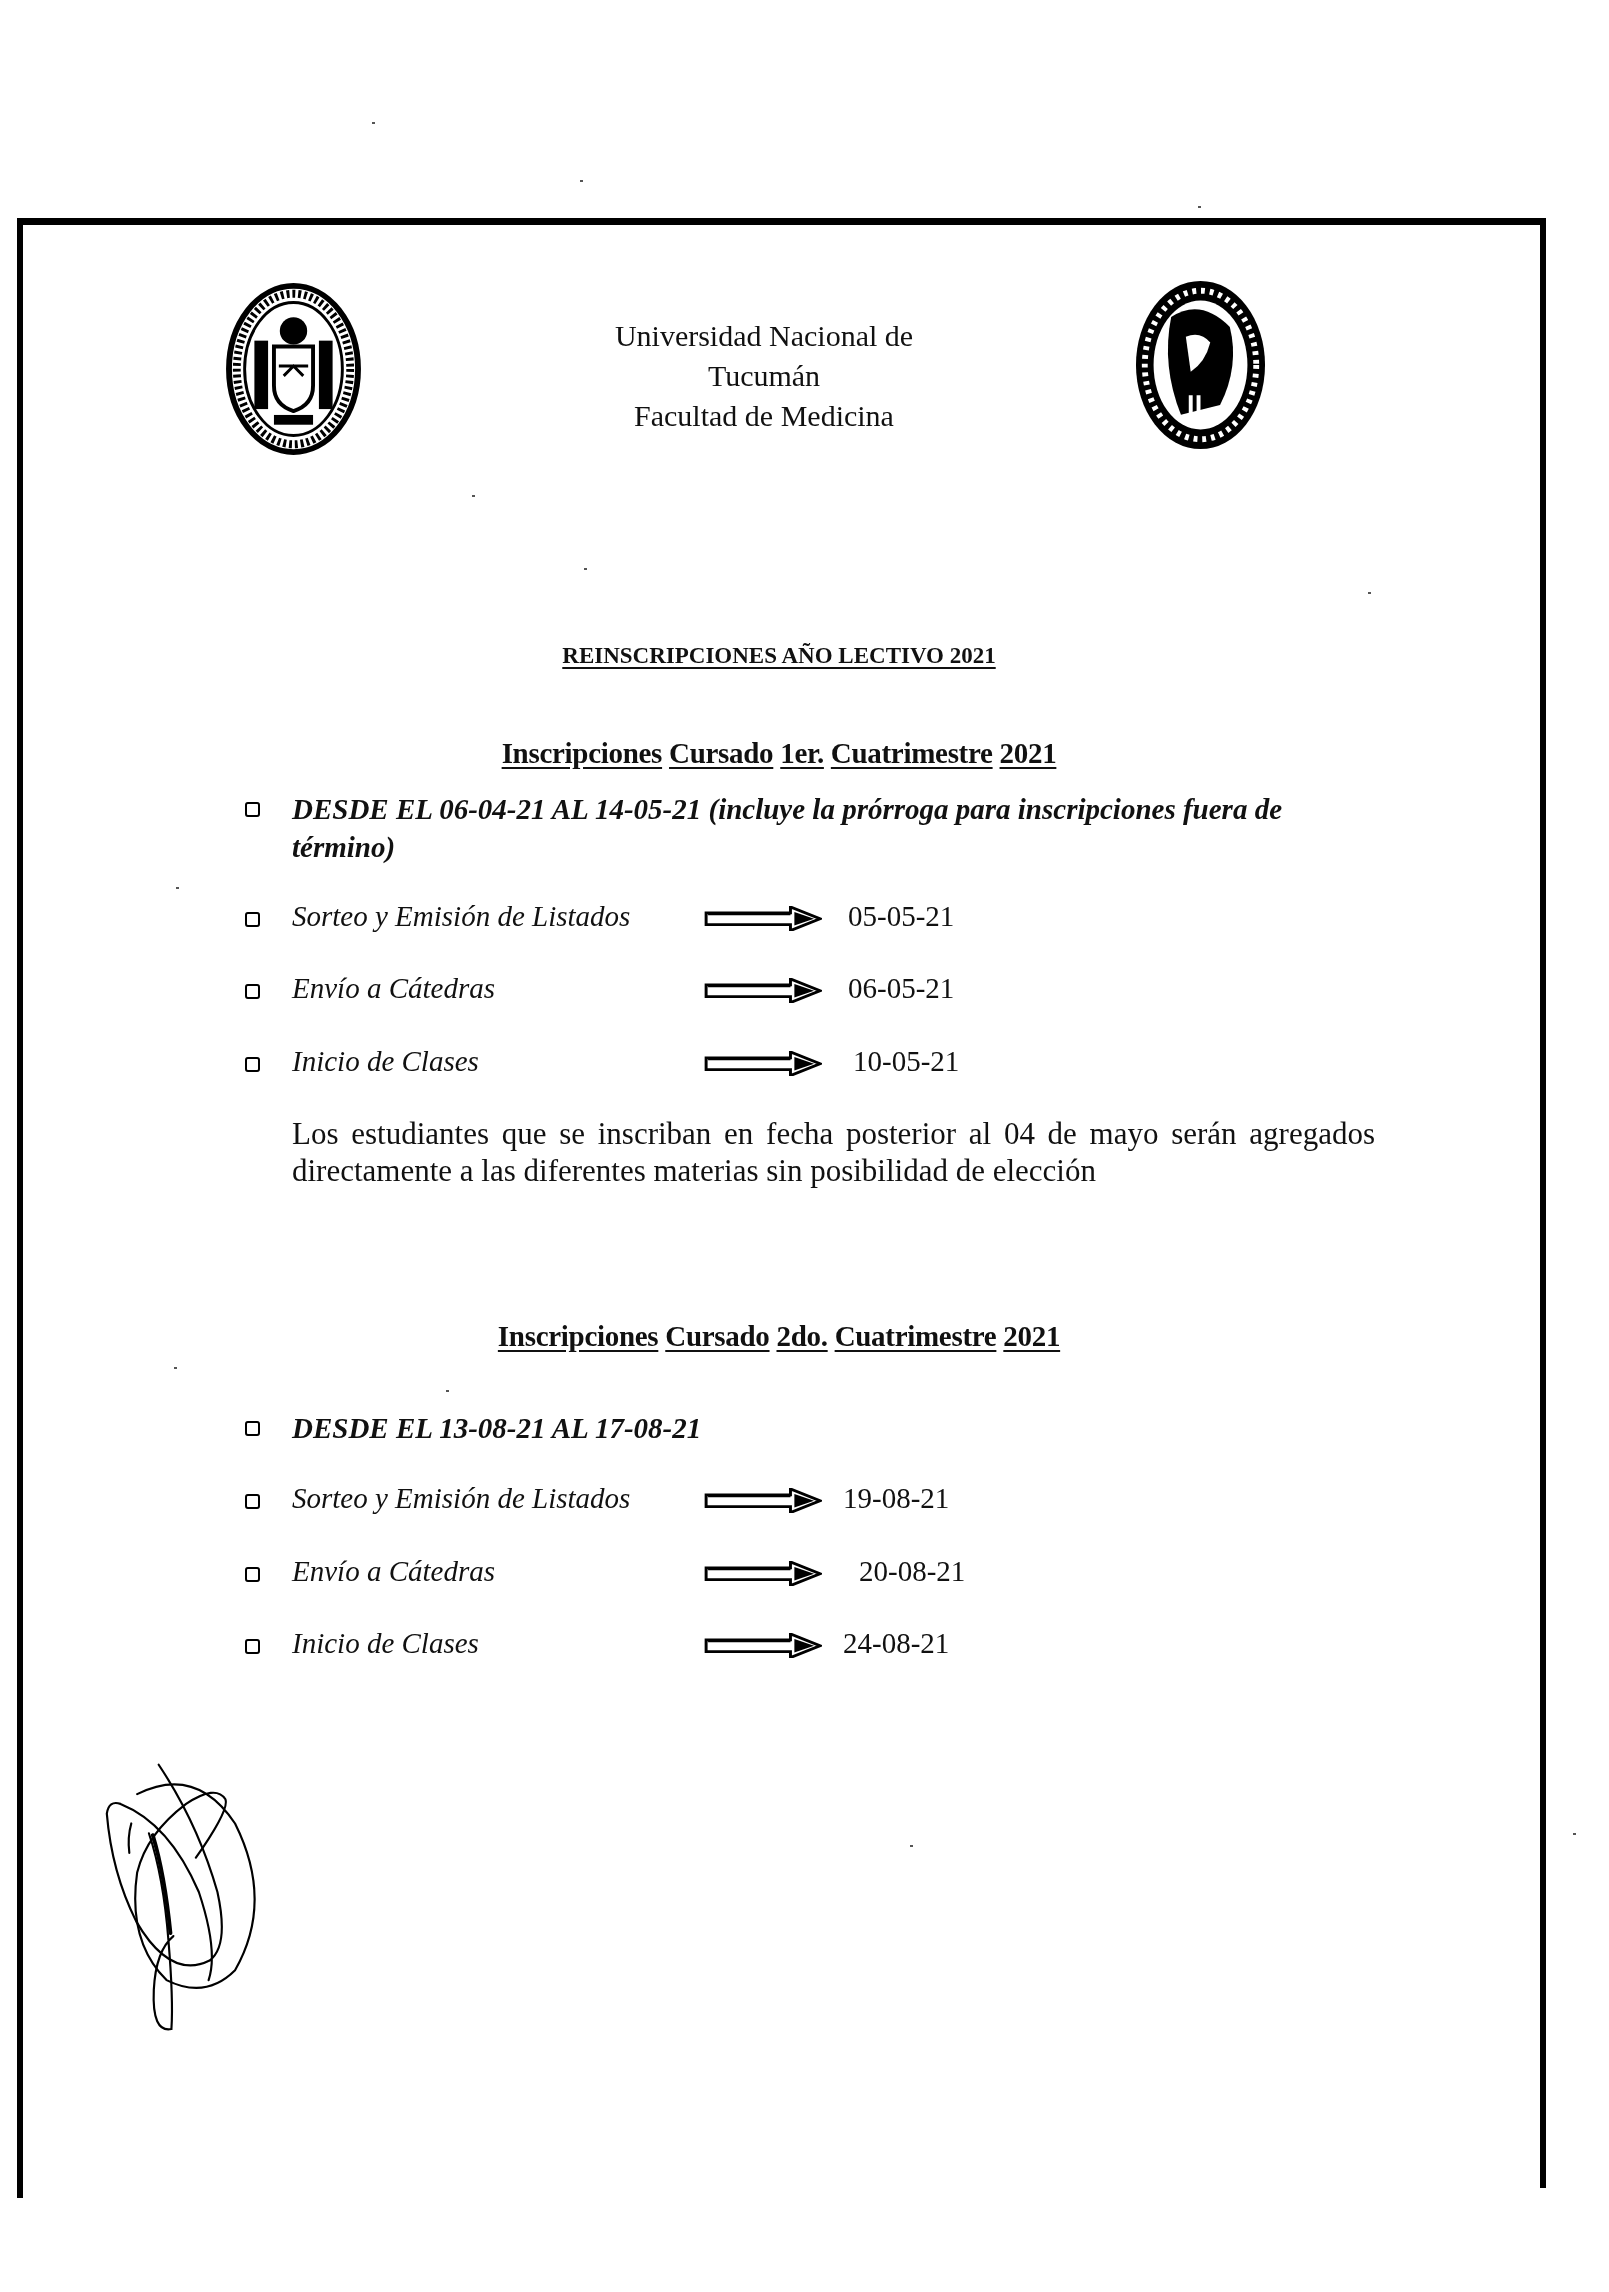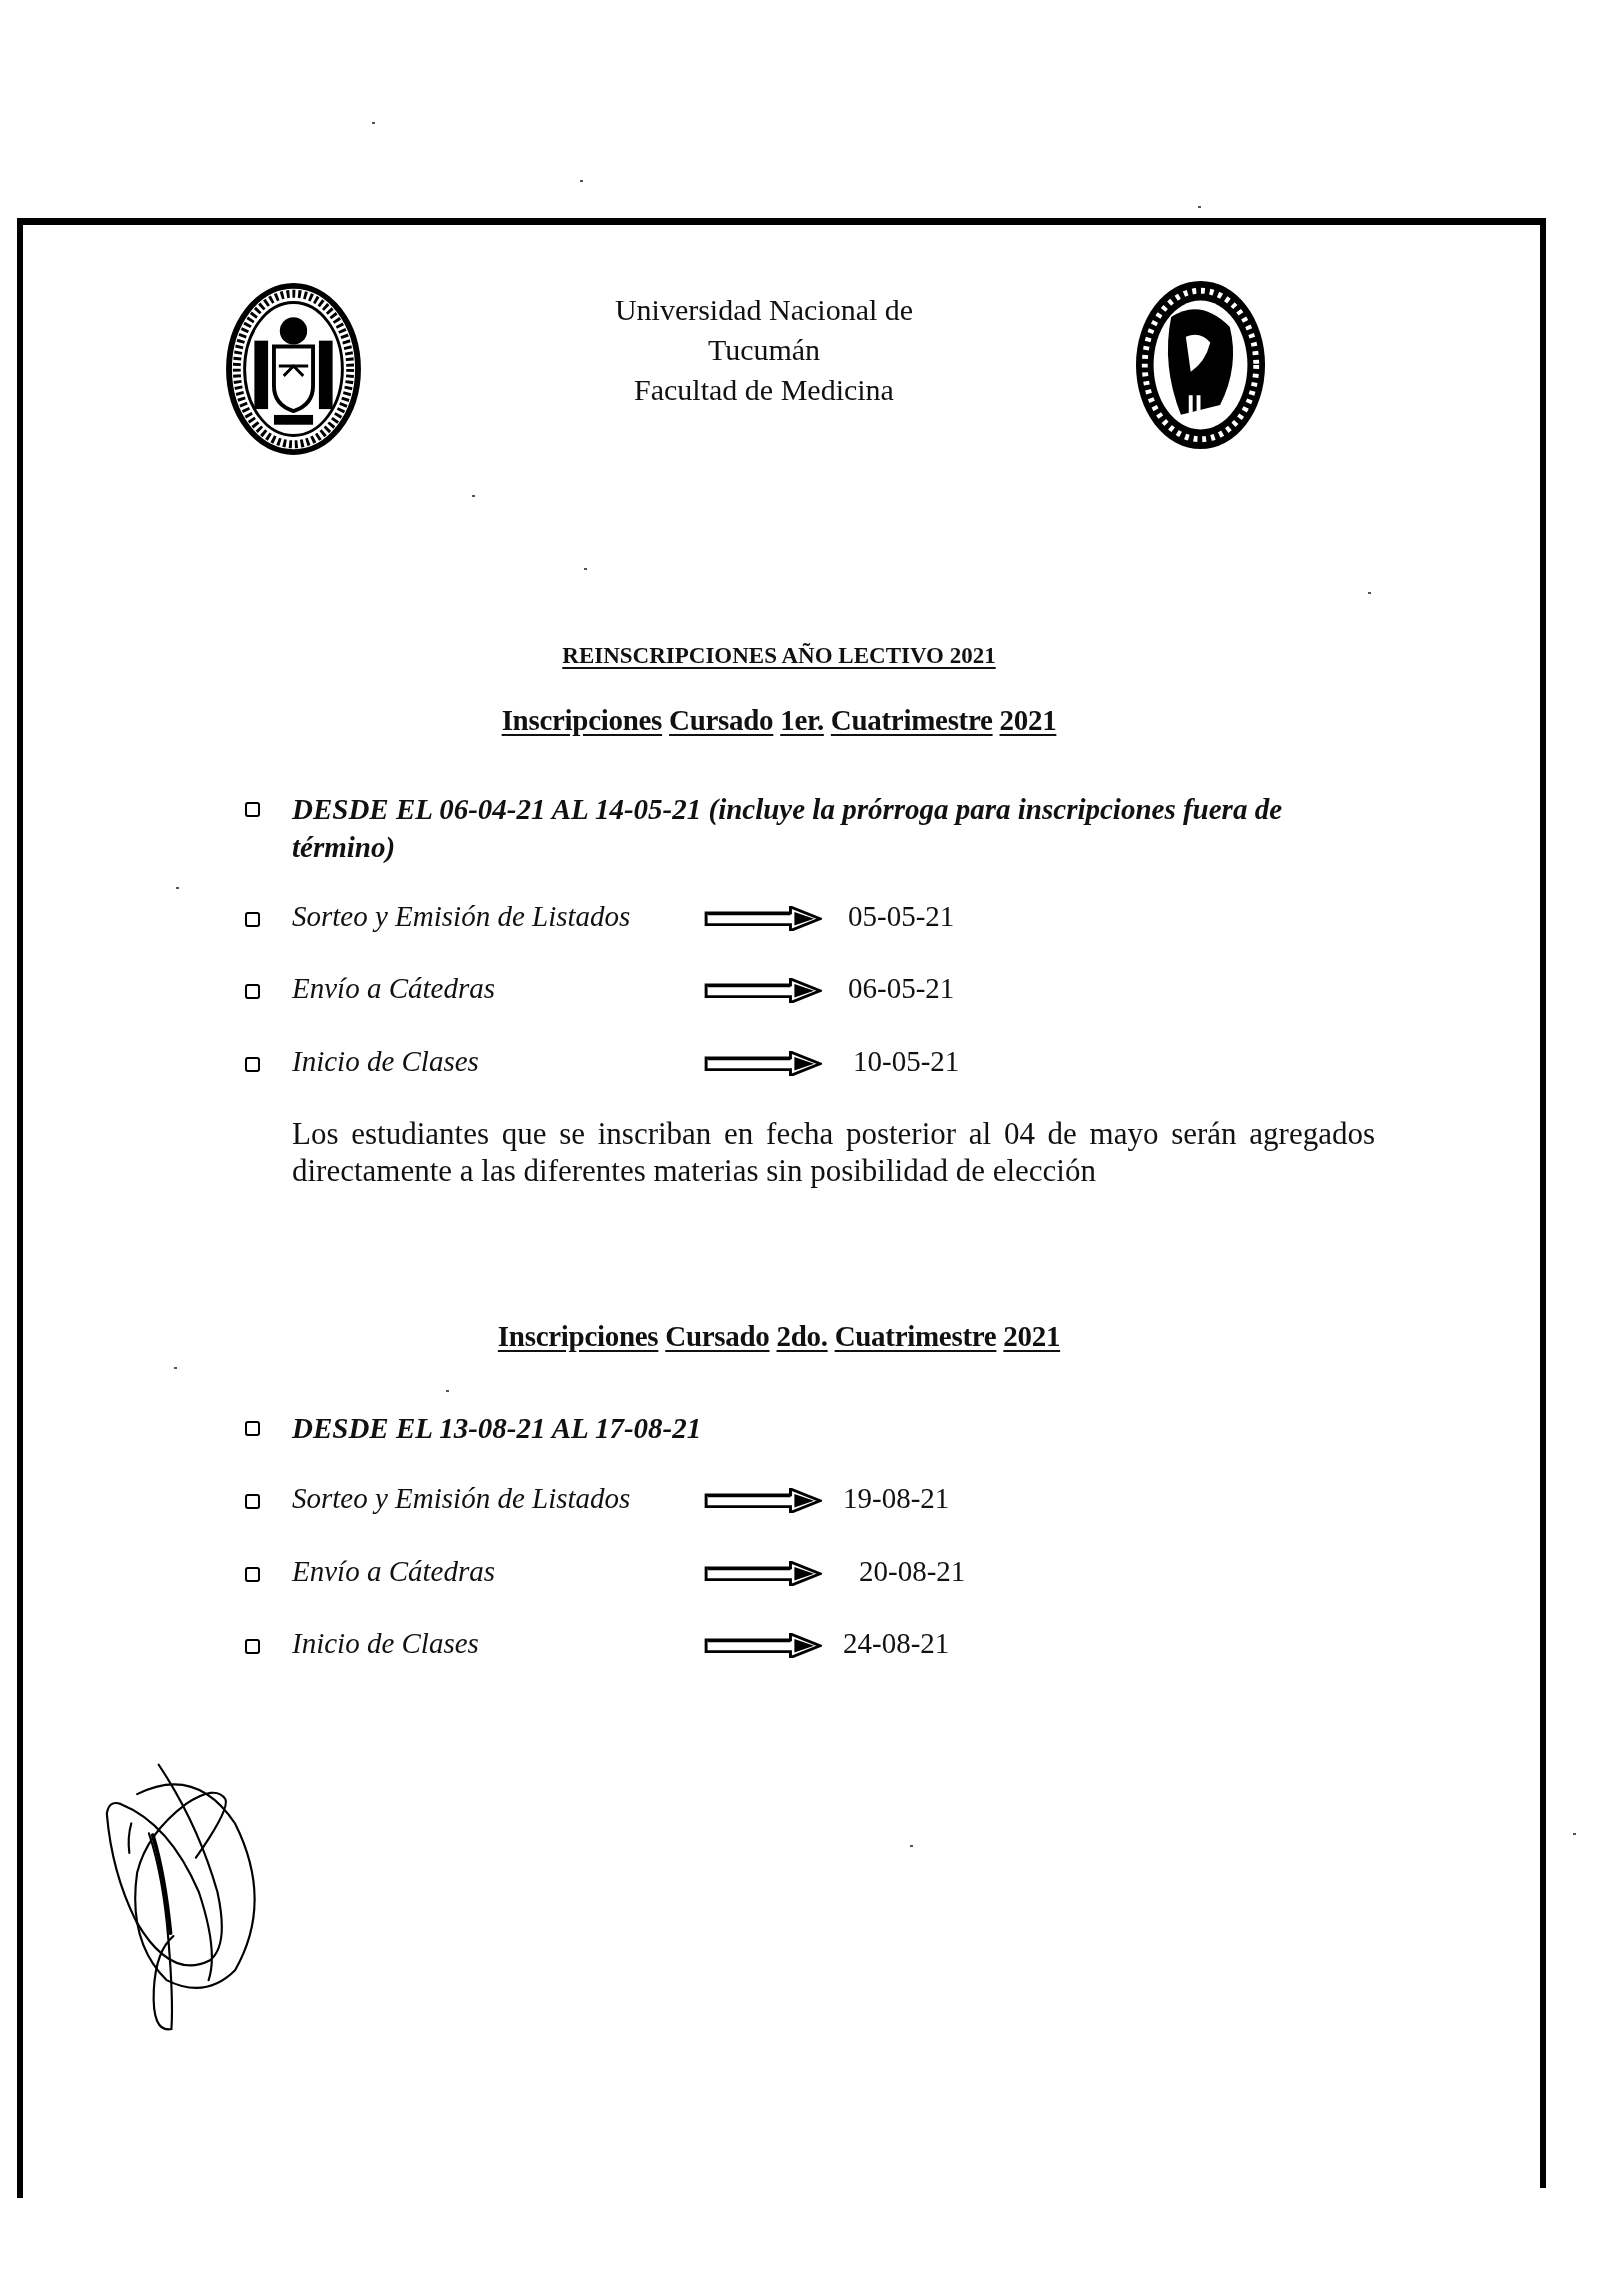--- a/index.html
+++ b/index.html
@@ -2,26 +2,26 @@
 <html><head>
 <meta charset="utf-8">
 <style>
   html, body { margin:0; padding:0; background:#ffffff; }
   body { width:1609px; height:2293px; position:relative; overflow:hidden;
          font-family:"Liberation Serif","DejaVu Serif",serif; color:#111; }
   .abs { position:absolute; }
   .border-top { left:16.7px; top:218px; width:1529px; height:6.9px; background:#000; }
   .border-left { left:16.7px; top:218px; width:5.9px; height:1980px; background:#000; }
   .border-right { left:1540px; top:218px; width:5.9px; height:1970px; background:#000; }
-  .header { left:529px; top:290px; width:470px; text-align:center; font-size:30px; line-height:40px; }
+  .header { left:529px; top:316px; width:470px; text-align:center; font-size:30px; line-height:40px; }
   .header div { display:block; }
   .logo { width:137px; height:174px; }
   .title { left:294px; top:643px; width:970px; text-align:center; font-size:23px; font-weight:bold; }
   .title span { text-decoration:underline; text-underline-offset:3.9px; }
-  .subtitle { left:294px; top:704px; width:970px; text-align:center; font-size:29px; font-weight:bold; letter-spacing:-0.3px; }
+  .subtitle { left:294px; top:737px; width:970px; text-align:center; font-size:29px; font-weight:bold; letter-spacing:-0.3px; }
   .subtitle .w { text-decoration:underline; text-underline-offset:3.9px; }
   .subtitle2 { top:1296px;margin-top:24px; }
   .item { left:245px; width:1137px; font-size:29px; }
   .bullet { position:absolute; left:0; top:11.8px; width:10.8px; height:10.8px; border:2px solid #000; border-radius:2.9px; background:#fff; }
   .item .label { position:absolute; left:47px; white-space:nowrap;font-style:italic; }
   .item.bold .label { font-weight:bold; white-space:normal; width:1088px; line-height:38px; }
   .arrow { position:absolute; left:459px; top:5.9px; width:118px; height:25.5px; }
   .date { position:absolute; left:603px; white-space:nowrap; }
   .para { left:292px; top:1115px; width:1083px; font-size:31px; line-height:37px; text-align:justify; text-align-last:left; }
   .signature { left:98px; top:1745px; width:186px; height:294px; }

